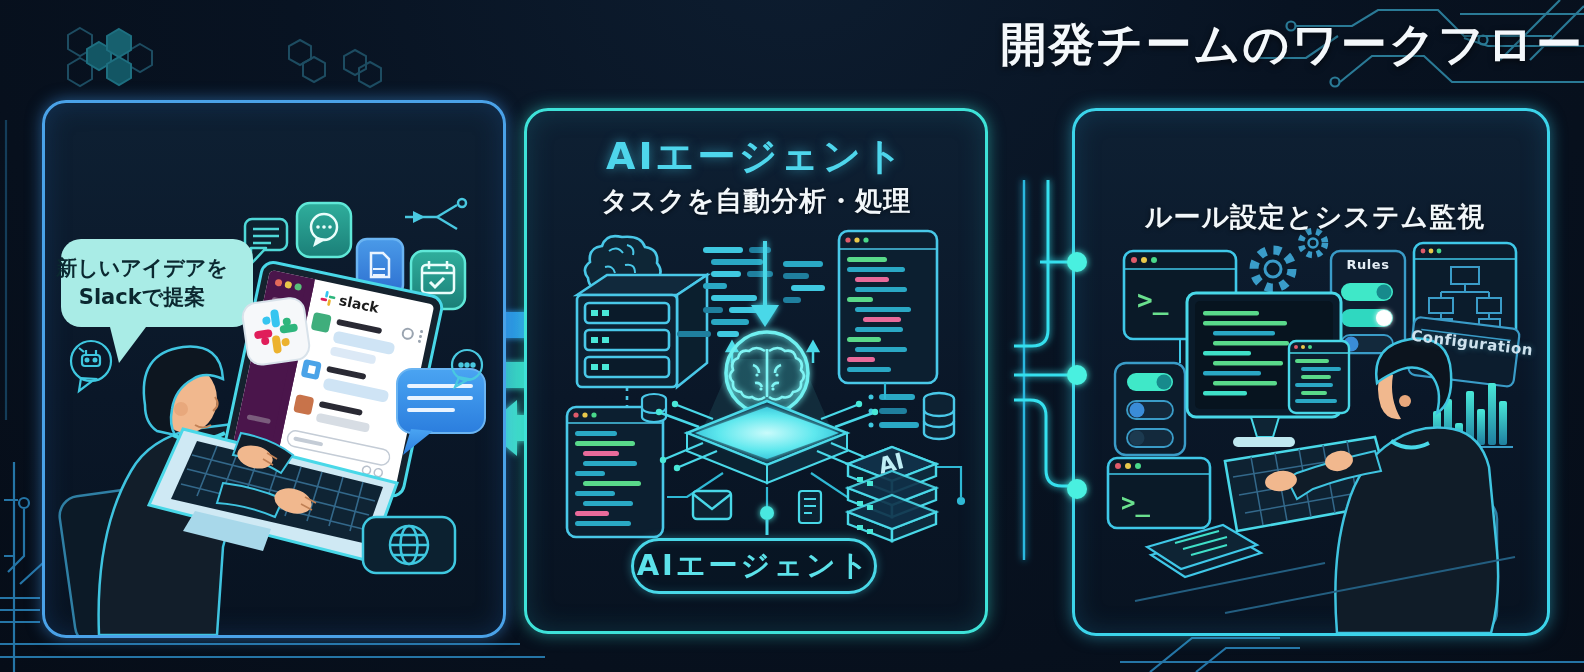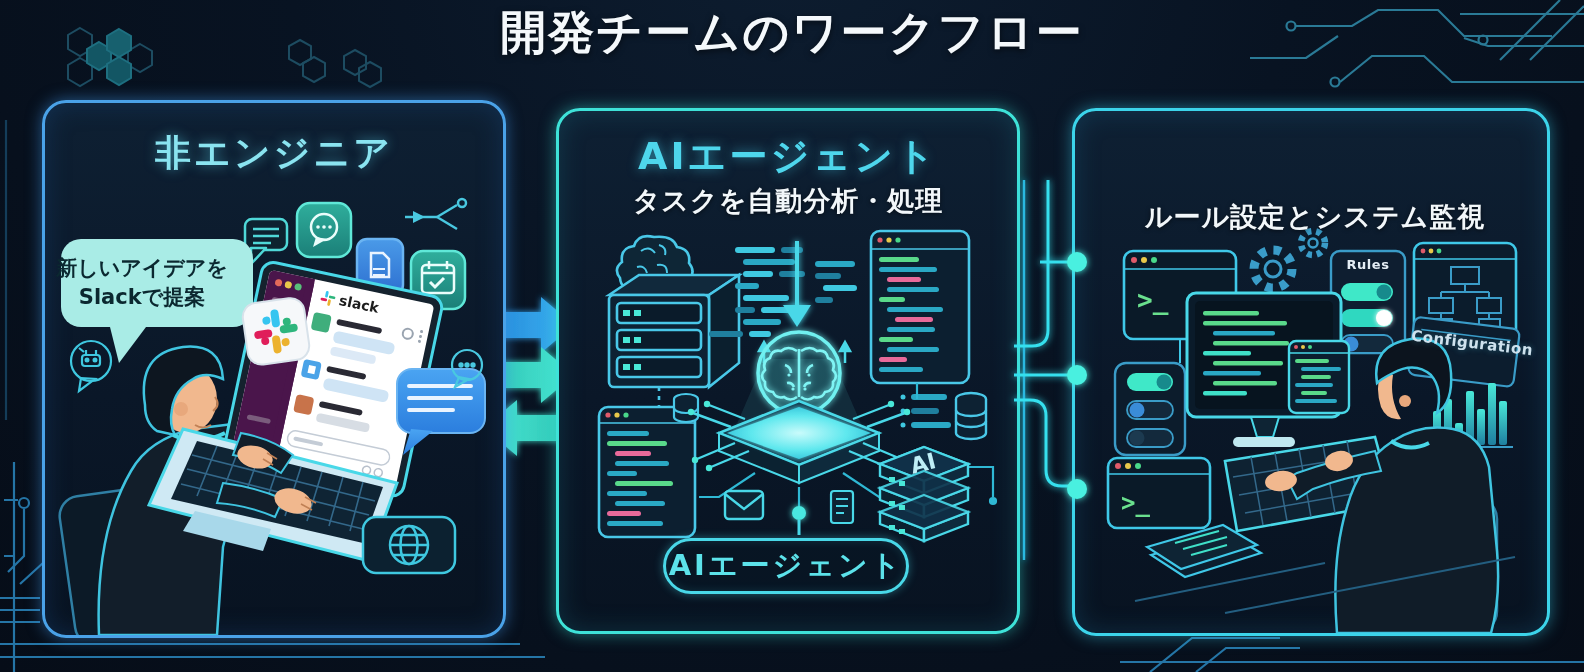--- a/index.html
+++ b/index.html
@@ -3,35 +3,35 @@
 <meta charset="utf-8">
 <style>
   html,body{margin:0;padding:0;background:#04090f;}
   #stage{
     position:relative;width:1584px;height:672px;overflow:hidden;
     background:radial-gradient(ellipse at 50% -10%, #0d1d30 0%, #081322 45%, #060d18 100%);
     font-family:"DejaVu Sans","Liberation Sans",sans-serif;
   }
   .abs{position:absolute;}
   #title{
-    left:0;right:0;top:2px;text-align:center;z-index:5;
+    left:0;right:0;top:14px;text-align:right;z-index:5;
     font-size:46px;font-weight:bold;color:#f4f8fb;letter-spacing:2px;
     text-shadow:0 2px 6px rgba(0,0,0,.6);
   }
   .panel{
     position:absolute;border-radius:24px;z-index:2;
     background:linear-gradient(180deg,#0e2033 0%,#0a1728 55%,#081321 100%);
   }
   #panel-left{
     left:42px;top:100px;width:458px;height:532px;
     border:3px solid #4aa2e8;
     box-shadow:0 0 16px rgba(64,150,230,.55), inset 0 0 26px rgba(30,80,140,.35);
   }
   #panel-middle{
-    left:556px;top:108px;width:458px;height:520px;
+    left:524px;top:108px;width:458px;height:520px;
     border:3px solid #3ee2d8;
     box-shadow:0 0 16px rgba(56,224,214,.5), inset 0 0 26px rgba(30,120,140,.3);
   }
   #panel-right{
     left:1072px;top:108px;width:472px;height:522px;
     border:3px solid #3cd4ea;
     box-shadow:0 0 16px rgba(56,204,234,.5), inset 0 0 26px rgba(30,110,150,.3);
   }
   .panel-header{
     position:absolute;left:0;right:0;text-align:center;font-weight:bold;
@@ -141,21 +141,20 @@
     <g filter="url(#softGlow)">
       <polygon points="484,312 541,312 541,297 574,325 541,353 541,338 484,338" fill="url(#arrBlue)"></polygon>
       <polygon points="484,362 541,362 541,347 574,375 541,403 541,388 484,388" fill="url(#arrTeal)"></polygon>
       <polygon points="574,415 517,415 517,400 484,428 517,456 517,441 574,441" fill="url(#arrTeal2)"></polygon>
     </g>
   </svg>
 
   <div id="title" class="abs">開発チームのワークフロー</div>
 
   <div id="panel-left" class="panel">
-    <div id="left-header" class="panel-header">非エンジニア</div>
 
     <svg class="fill-svg" width="458" height="532" viewBox="0 0 458 532">
       <defs>
         <linearGradient id="tealIcon" x1="0" y1="0" x2="0" y2="1">
           <stop offset="0" stop-color="#2fae9c"></stop>
             <stop offset="1" stop-color="#1b7f78"></stop>
         </linearGradient>
         <linearGradient id="blueIcon" x1="0" y1="0" x2="0" y2="1">
           <stop offset="0" stop-color="#4a9ae8"></stop>
             <stop offset="1" stop-color="#2d6fd0"></stop>

